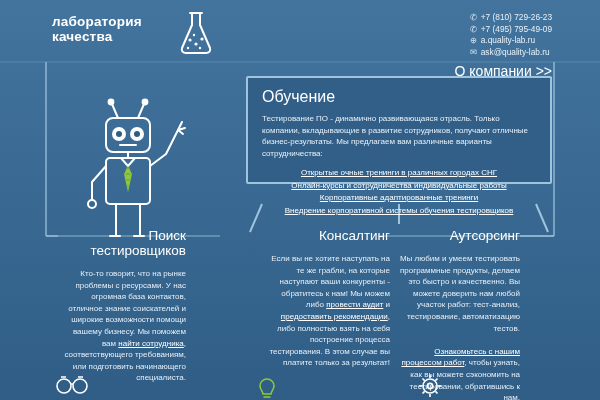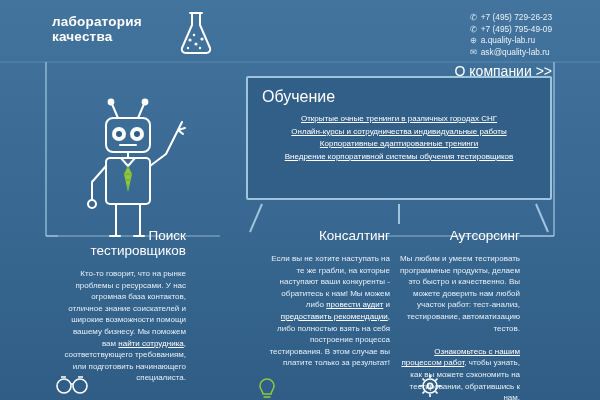--- a/index.html
+++ b/index.html
@@ -59,21 +59,21 @@
     text-decoration: underline;
     white-space: nowrap;
   }
 
   
   .robot { position: absolute; left: 86px; top: 96px; }
 
   
   .board {
     position: absolute; left: 246px; top: 76px;
-    width: 306px; height: 124px;
+    width: 306px; height: 108px;
     background: #315f88;
     border: 2px solid #9fc4dd;
     border-radius: 2px;
     padding: 10px 14px 20px 14px;
   }
   .board h2 {
     margin: 0 0 7px 0;
     font-size: 16px;
     font-weight: normal;
     color: #ffffff;
@@ -161,21 +161,21 @@
         <circle cx="28" cy="29" r="1.6" fill="#ffffff"></circle>
         <circle cx="20" cy="25" r="1.2" fill="#ffffff"></circle>
         <circle cx="26" cy="38" r="1.2" fill="#ffffff"></circle>
         <circle cx="14" cy="38" r="1.2" fill="#ffffff"></circle>
       </svg>
     </div>
 
     <div class="contacts">
       <div class="row">
         <span class="ic">✆</span>
-        <span>+7 (495) 729-26-23</span>
+        <span>+7 (810) 729-26-23</span>
       </div>
       <div class="row">
         <span class="ic">✆</span>
         <span>+7 (495) 795-49-09</span>
       </div>
       <div class="row">
         <span class="ic">⊕</span>
         <span>a.quality-lab.ru</span>
       </div>
       <div class="row">
@@ -226,20 +226,21 @@
       <path d="M42 70 L38 78 L42 96 L46 78 Z" fill="#8ec63f"></path>
       <path d="M40 72 L44 72" stroke="#6ba62c" stroke-width="1"></path>
       <path d="M39.4 78 L44.6 78" stroke="#6ba62c" stroke-width="1"></path>
       <path d="M40 84 L44 84" stroke="#6ba62c" stroke-width="1"></path>
       <path d="M40.6 90 L43.4 90" stroke="#6ba62c" stroke-width="1"></path>
     </g>
   </svg>
 
   <div class="board">
     <h2>Обучение</h2>
+    <p>Тестирование ПО - динамично развивающаяся отрасль. Только компании, вкладывающие в развитие сотрудников, получают отличные бизнес-результаты. Мы предлагаем вам различные варианты сотрудничества:</p>
     <ul>
       <li>
         <a href="#">Открытые очные тренинги в различных городах СНГ</a>
       </li>
       <li>
         <a href="#">Онлайн-курсы и сотрудничества индивидуальные работы</a>
       </li>
       <li>
         <a href="#">Корпоративные адаптированные тренинги</a>
       </li>

